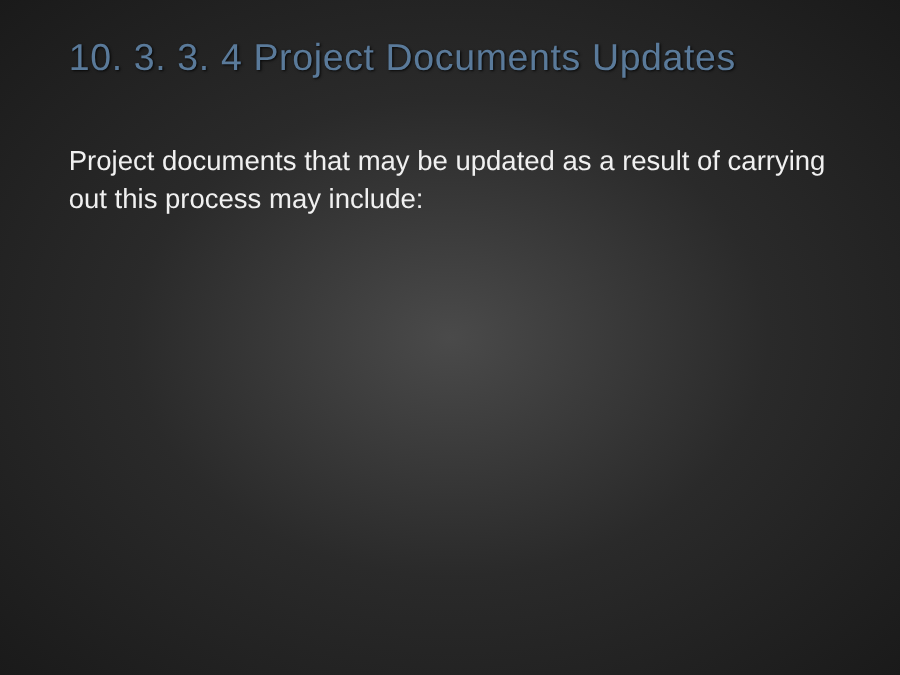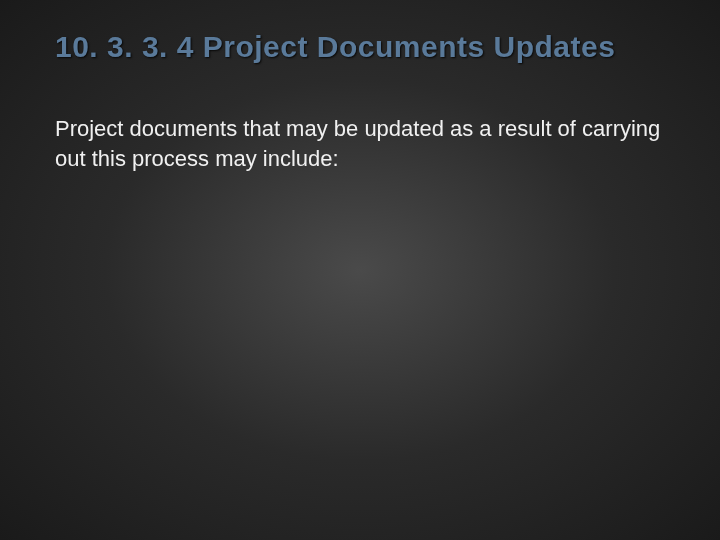--- a/index.html
+++ b/index.html
@@ -10,21 +10,21 @@
       font-family: Arial, Helvetica, sans-serif;
       color: #e8e8e8;
       overflow: hidden;
       position: relative;
     }
     .slide {
       padding: 30px 55px;
     }
     .title {
       font-size: 30px;
-      font-weight: bold;
+      font-weight: normal;
       color: #5a7a9a;
       text-shadow: 1px 1px 2px rgba(0,0,0,0.8);
       margin-bottom: 50px;
       letter-spacing: 0.5px;
     }
     .intro {
       font-size: 22px;
       line-height: 1.35;
       color: #f0f0f0;
       margin-bottom: 41px;

